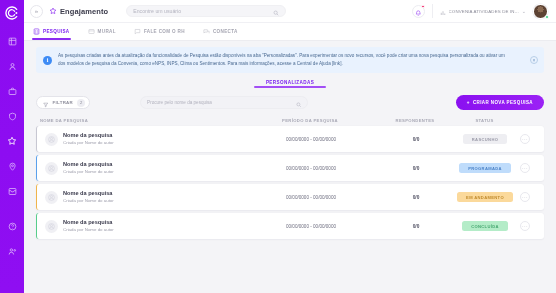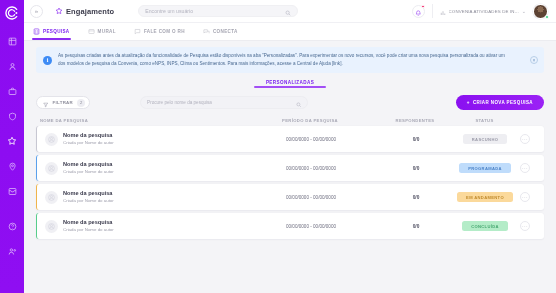--- a/index.html
+++ b/index.html
@@ -28,21 +28,21 @@
   .side-icon.active { opacity: 1; }
   .side-icon svg { display: block; }
   .side-gap { height: 10px; }
 
   
   .main { flex: 1; display: flex; flex-direction: column; background: #f4f4f7; min-width: 0; }
 
   
   .topbar {
     height: 23px; background: #ffffff; display: flex; align-items: center;
-    padding: 0 8px 0 6px; border-bottom: 1px solid #f0f0f4; gap: 12px;
+    padding: 0 8px 0 6px; border-bottom: 1px solid #f0f0f4; gap: 6px;
   }
   .collapse-btn {
     width: 13px; height: 13px; border-radius: 50%;
     border: 1px solid #e6e6ec; background: #fff;
     display: flex; align-items: center; justify-content: center;
     color: #9a9aa8; font-size: 6px; flex: 0 0 13px;
   }
   .page-title-wrap { display: flex; align-items: center; gap: 3px; }
   .page-title { font-size: 7.5px; font-weight: bold; color: #3a3a4a; letter-spacing: .1px; }
   .star-ico svg { display:block; }

